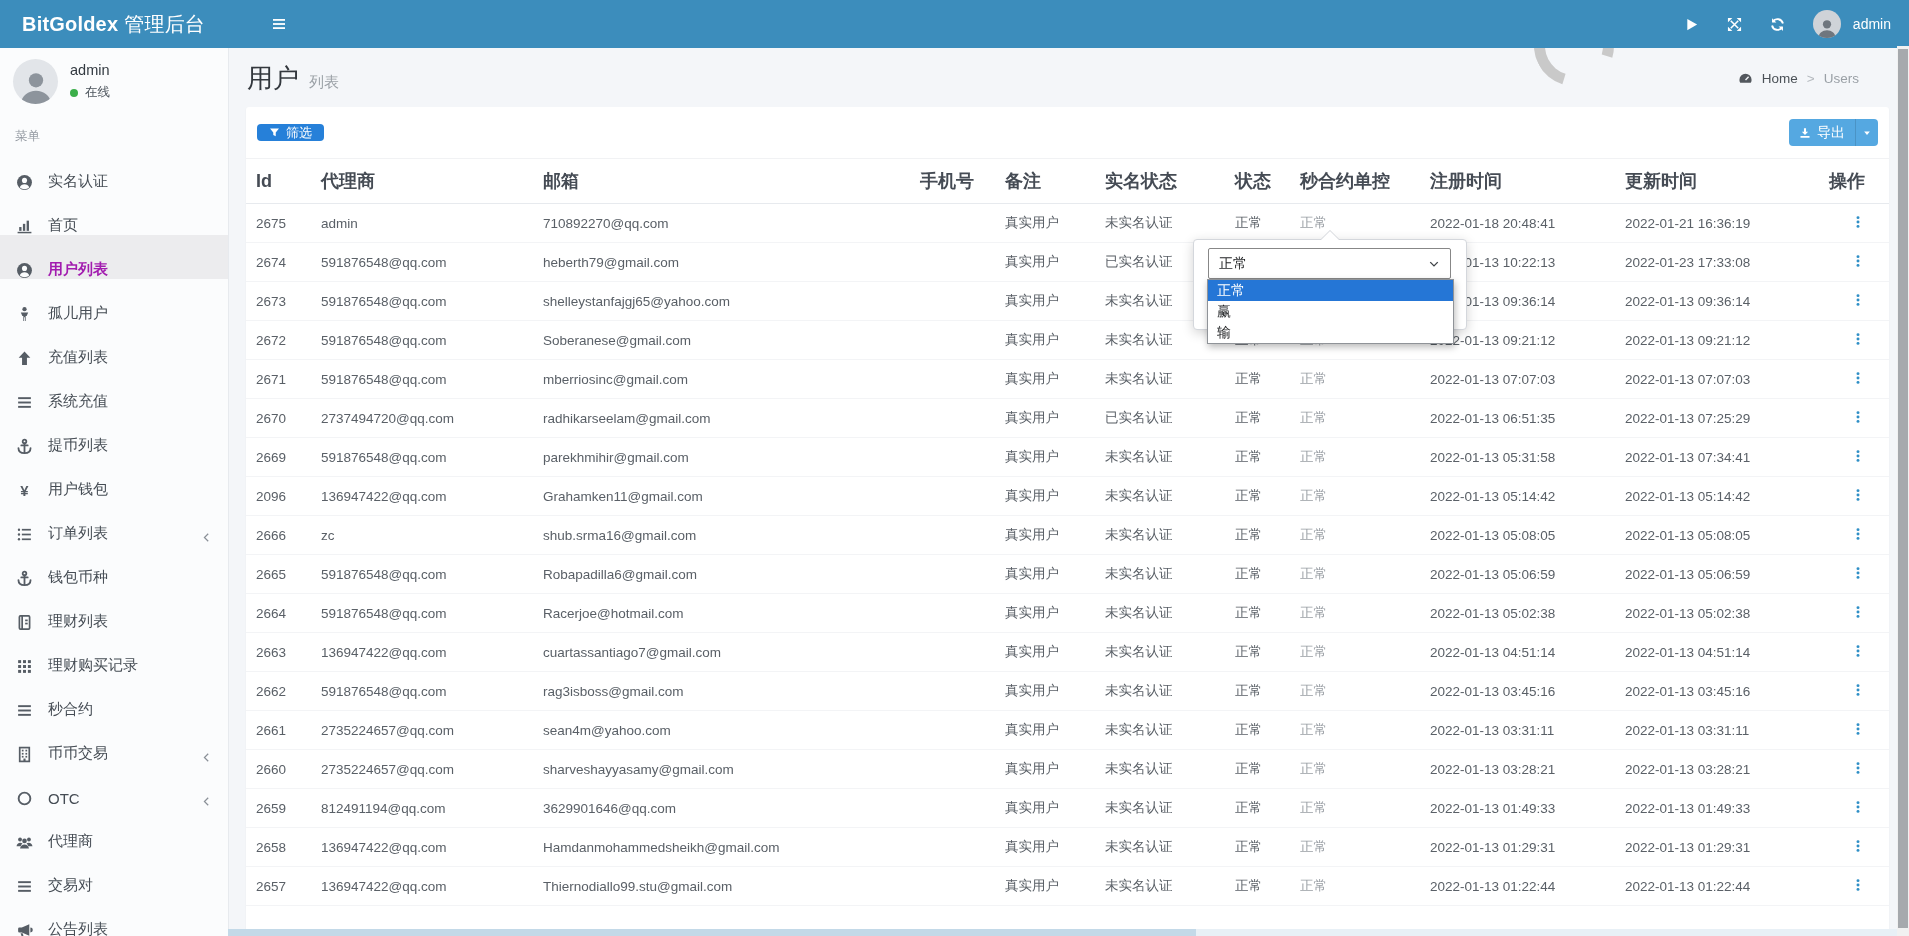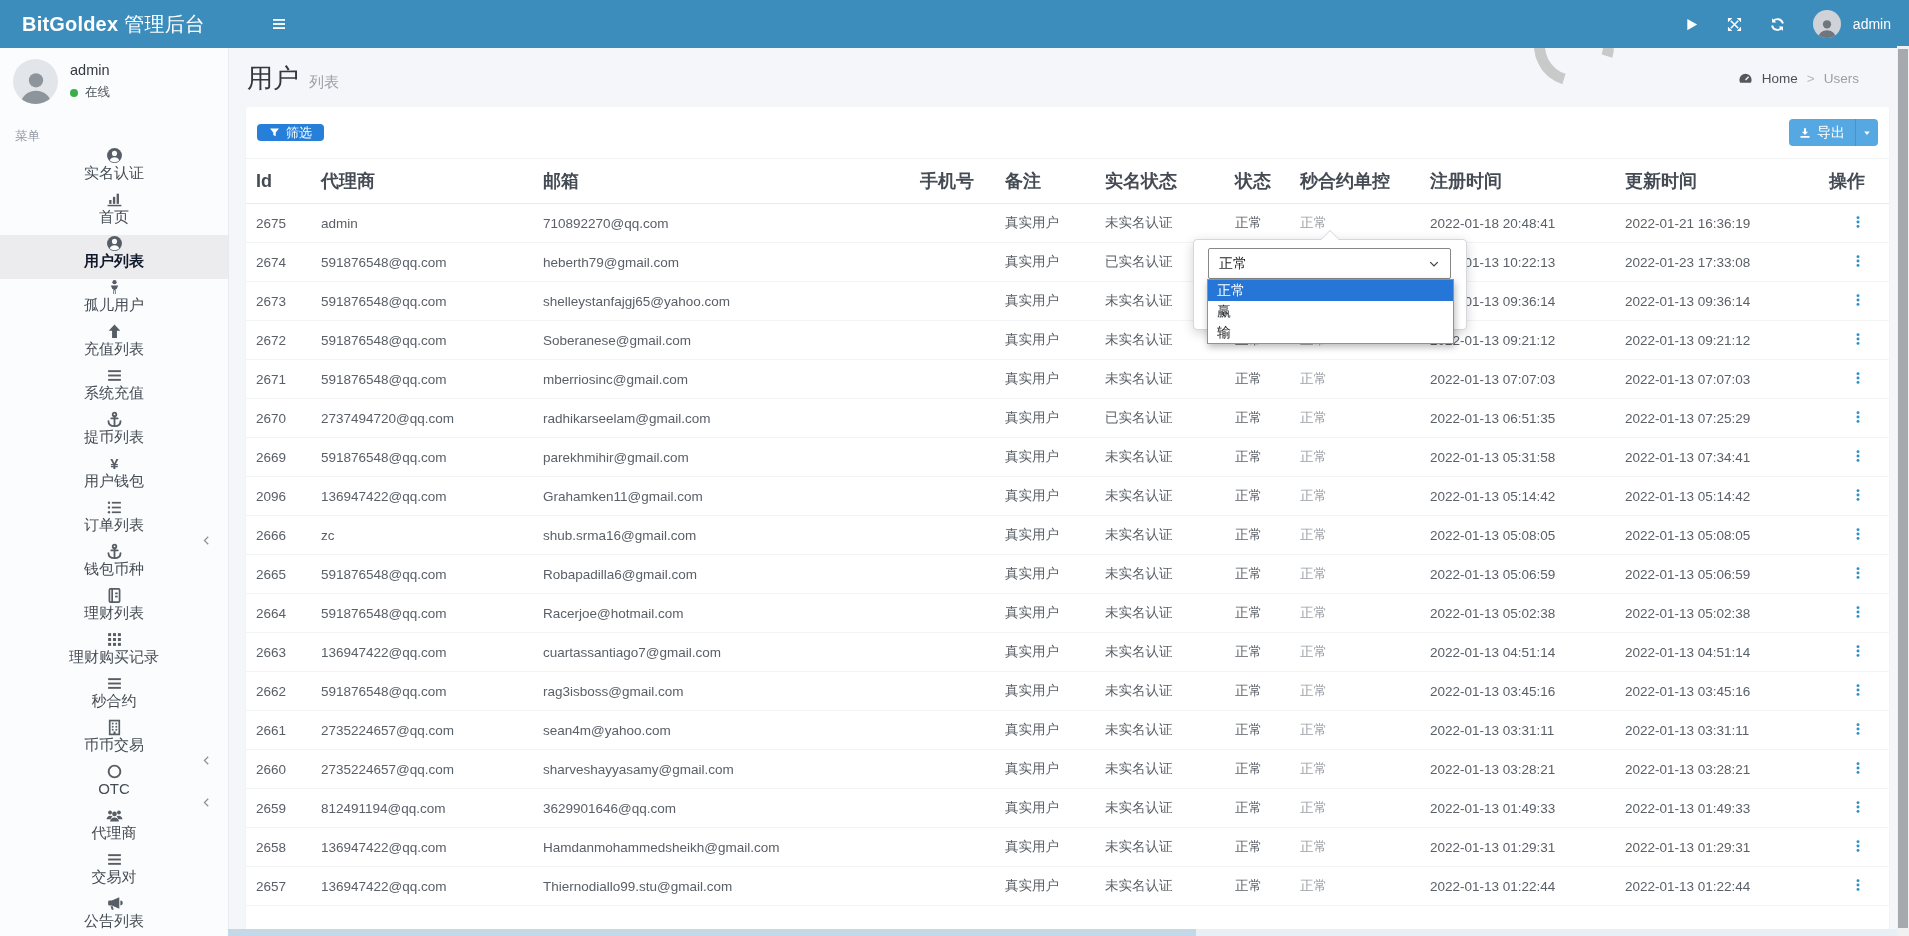--- a/index.html
+++ b/index.html
@@ -32,24 +32,24 @@
            border-right:1px solid #e7eaee;z-index:10;}
   .user-panel{display:flex;padding:13px 10px 8px 13px;}
   .avatar{width:45px;height:45px;border-radius:50%;background:#e2e5e9;overflow:hidden;flex:none;
           display:flex;align-items:flex-end;justify-content:center;}
   .avatar svg{width:38px;height:38px;color:#8d949c;}
   .user-meta{margin-left:12px;padding-top:3px;}
   .user-name{font-size:14.5px;color:#333a41;}
   .user-status{font-size:12.5px;color:#4b535b;margin-top:6px;display:flex;align-items:center;}
   .dot{width:8px;height:8px;border-radius:50%;background:#3bae4a;display:inline-block;margin-right:7px;}
   .menu-label{padding:16px 0 2px 15px;font-size:12.5px;color:#959ba3;}
-  .menu-item{height:44px;display:flex;align-items:center;color:#454c54;font-size:15px;cursor:pointer;flex-direction:column;}
+  .menu-item{height:44px;display:flex;align-items:flex-end;color:#454c54;font-size:15px;cursor:pointer;}
   .menu-item .mi-ic{width:48px;display:flex;justify-content:center;color:#565d65;}
   .menu-item .mi-ic svg{width:17px;height:17px;}
-  .menu-item.active{background:#ececee;color:#0f172a;font-weight:700;}
+  .menu-item.active{background:#ececee;color:#a21caf;font-weight:700;}
   .menu-item .chev{margin-left:auto;margin-right:16px;color:#8a9097;}
   .menu-item .chev svg{width:11px;height:11px;}
 
   
   .content{position:absolute;left:228px;top:46px;right:0;bottom:0;}
   .page-head{display:flex;align-items:center;padding:15px 50px 11px 19px;}
   .title-wrap{display:flex;align-items:baseline;}
   .page-title{font-size:26px;color:#33383e;}
   .page-sub{font-size:15px;color:#9aa0a6;margin-left:10px;}
   .breadcrumb{margin-left:auto;font-size:13.5px;color:#53585e;display:flex;align-items:flex-end;gap:9px;}

